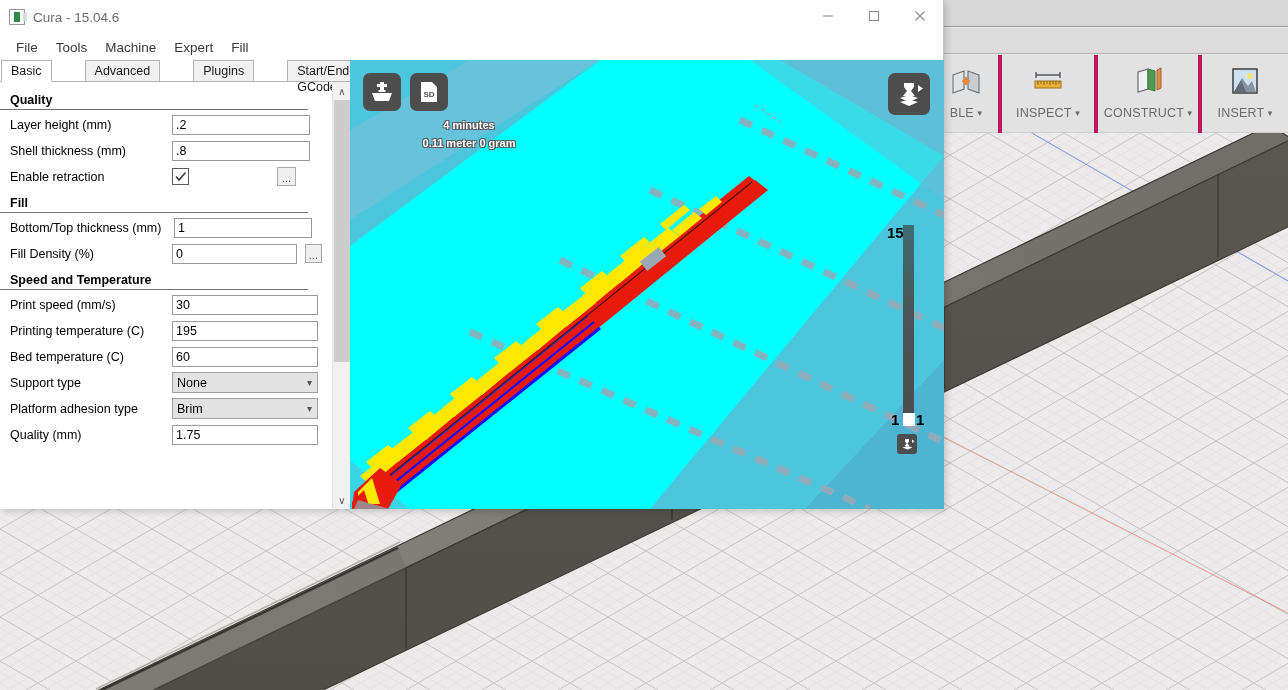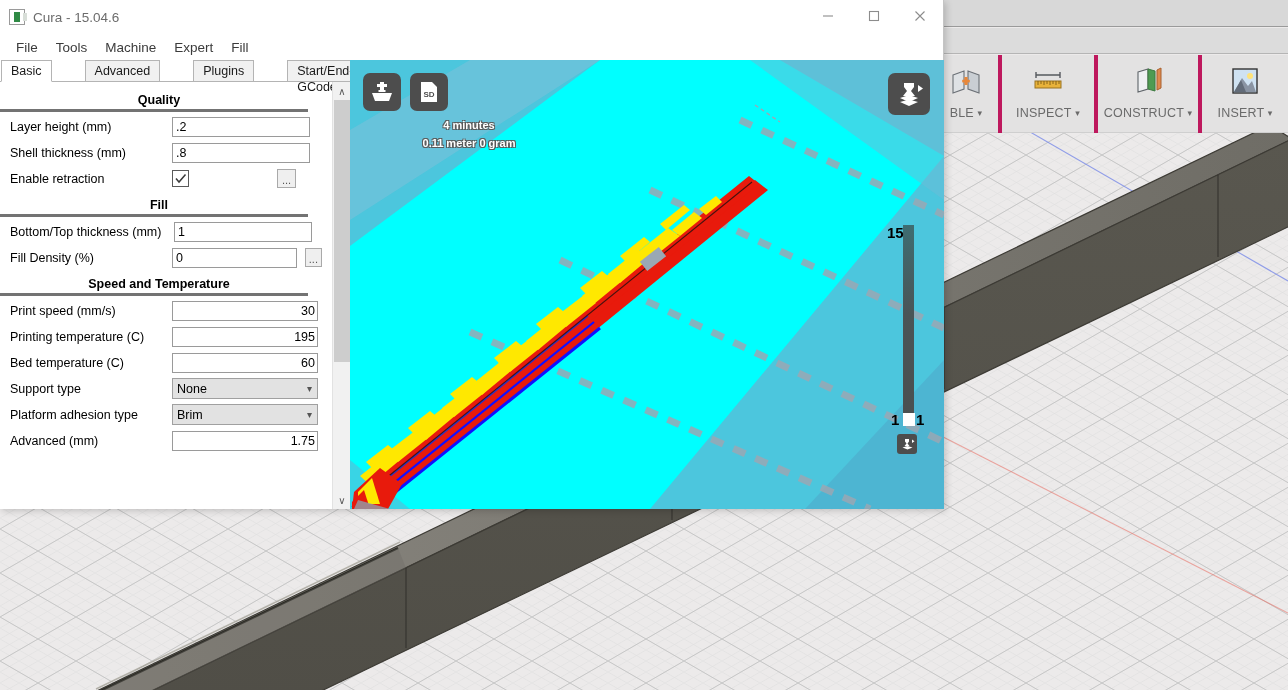--- a/index.html
+++ b/index.html
@@ -135,37 +135,36 @@
     position: absolute; left: 0; top: 22px;
     width: 350px; height: 427px;
     overflow: hidden;
   }
   #settings-inner { padding: 6px 0 0 0; width: 322px; }
 
   .group-head {
     font-size: 12.5px; font-weight: bold; color: #000;
     padding: 5px 0 2px 10px;
     margin-right: 14px;
-    border-bottom: 3px solid #737373;
+    border-bottom: 1px solid #737373;
     margin-bottom: 3px;
-    text-align: center;
   }
   .srow {
     display: flex; align-items: center;
     height: 23px; padding-left: 10px; margin-bottom: 3px;
   }
   .slabel { font-size: 12.5px; color: #000; width: 162px; flex: 0 0 auto; white-space: nowrap; }
   .slabel.wide { width: 164px; }
   .sfield {
     height: 20px; width: 138px;
     border: 1px solid #9a9a9a; background: #fff;
     font-size: 12.5px; color: #000;
     padding: 1px 2px 0 3px; line-height: 17px;
   }
-  .sfield.long { width: 146px; text-align: right; }
+  .sfield.long { width: 146px; }
   .scheck {
     width: 17px; height: 17px; border: 1px solid #5a5a5a; background: #fff;
     display: flex; align-items: center; justify-content: center;
   }
   .scheck svg { display:block; }
   .sdots {
     width: 19px; height: 19px; margin-left: 8px;
     border: 1px solid #a9a9a9; background: #efefef;
     font-size: 11px; color: #555;
     display: flex; align-items: flex-end; justify-content: center;
@@ -456,21 +455,21 @@
           </div>
           <div class="srow">
             <div class="slabel">Platform adhesion type</div>
             <div class="sselect">
               <span>Brim</span>
               <span class="chev">▾</span>
             </div>
           </div>
 
           <div class="srow">
-            <div class="slabel">Advanced (mm)</div>
+            <div class="slabel">Quality (mm)</div>
             <div class="sfield long">1.75</div>
           </div>
 
         </div>
       </div>
 
       <div id="cura-scrollbar">
         <div class="sb-arrow">∧</div>
         <div id="sb-thumb"></div>
         <div class="sb-arrow bottom">∨</div>

